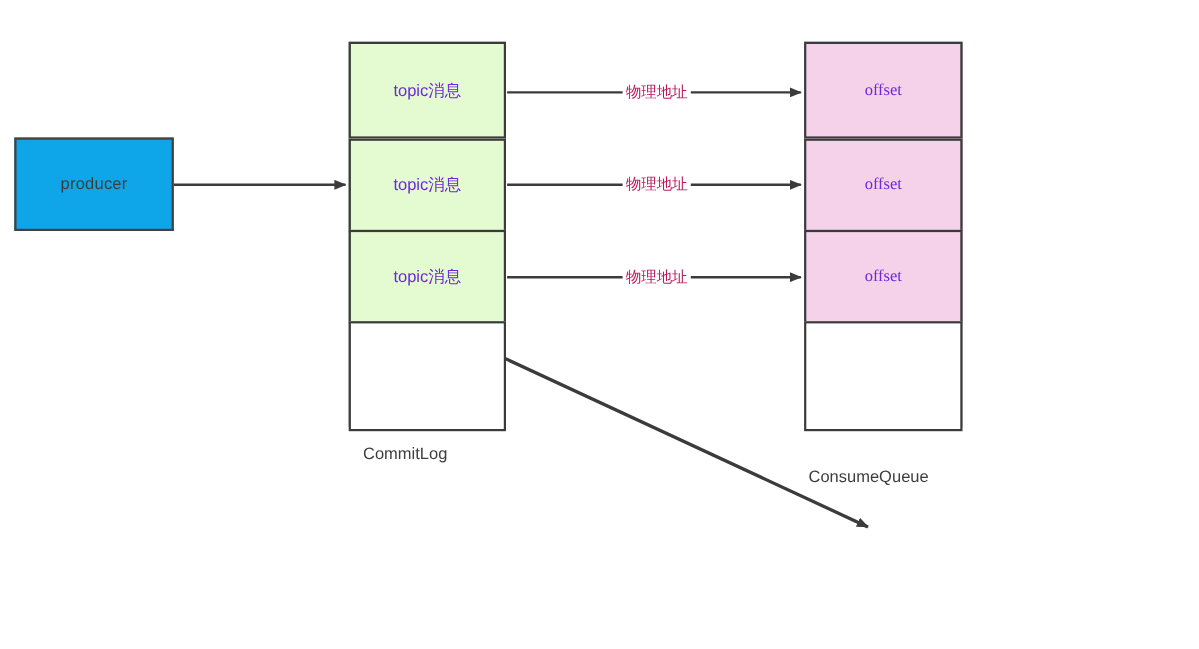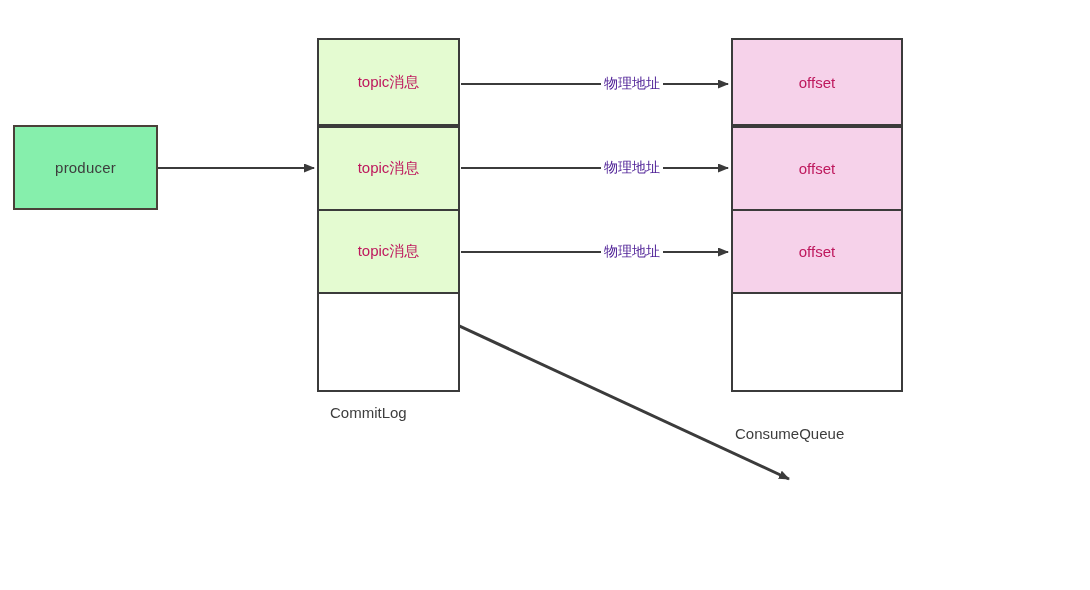--- a/index.html
+++ b/index.html
@@ -25,52 +25,53 @@
     font-size: 15px;
     letter-spacing: 0.2px;
     white-space: nowrap;
   }
   
   #producer-node {
     left: 13px;
     top: 125px;
     width: 145px;
     height: 85px;
-    background: #86efac;
+    background: #0ea5e9;
     border: 2px solid #4a4039;
   }
   
   .column {
     position: absolute;
     box-sizing: border-box;
     border: 2px solid #3b3b3b;
     background: #ffffff;
   }
   #commitlog-column {
     left: 317px;
     top: 38px;
     width: 143px;
     height: 350px;
   }
   #consumequeue-column {
     left: 731px;
     top: 38px;
-    width: 172px;
+    width: 144px;
     height: 350px;
+    font-family: Liberation Serif, serif;
   }
   .cell {
     position: absolute;
     left: -2px;
     box-sizing: border-box;
     width: calc(100% + 4px);
     display: flex;
     align-items: center;
     justify-content: center;
     font-size: 15px;
-    color: #be185d;
+    color: #6d28d9;
     border: 2px solid #3b3b3b;
     white-space: nowrap;
   }
   .cell.green { background: #e4fbd1; }
   .cell.pink  { background: #f6d2ea; }
   .cell.blank { background: #ffffff; }
   .cell.r0 { top: -2px;  height: 88px; }
   .cell.r1 { top: 86px;  height: 85px; }
   .cell.r2 { top: 169px; height: 85px; }
   .cell.r3 { top: 252px; height: 100px; }
@@ -93,25 +94,24 @@
     height: 83px;
     background: #ffffff;
     border: 2px solid #2f2f2f;
   }
 
   
   .edge-label {
     position: absolute;
     background: #ffffff;
     font-size: 14px;
-    color: #4c1d95;
+    color: #be185d;
     padding: 0 3px;
     white-space: nowrap;
     transform: translate(-50%, -50%);
-    margin-left: 35px;
   }
   #edge-label-0 { left: 597px; top: 84px; }
   #edge-label-1 { left: 597px; top: 168px; }
   #edge-label-2 { left: 597px; top: 252px; }
 
   svg#edges {
     position: absolute;
     left: 0;
     top: 0;
     width: 1090px;

